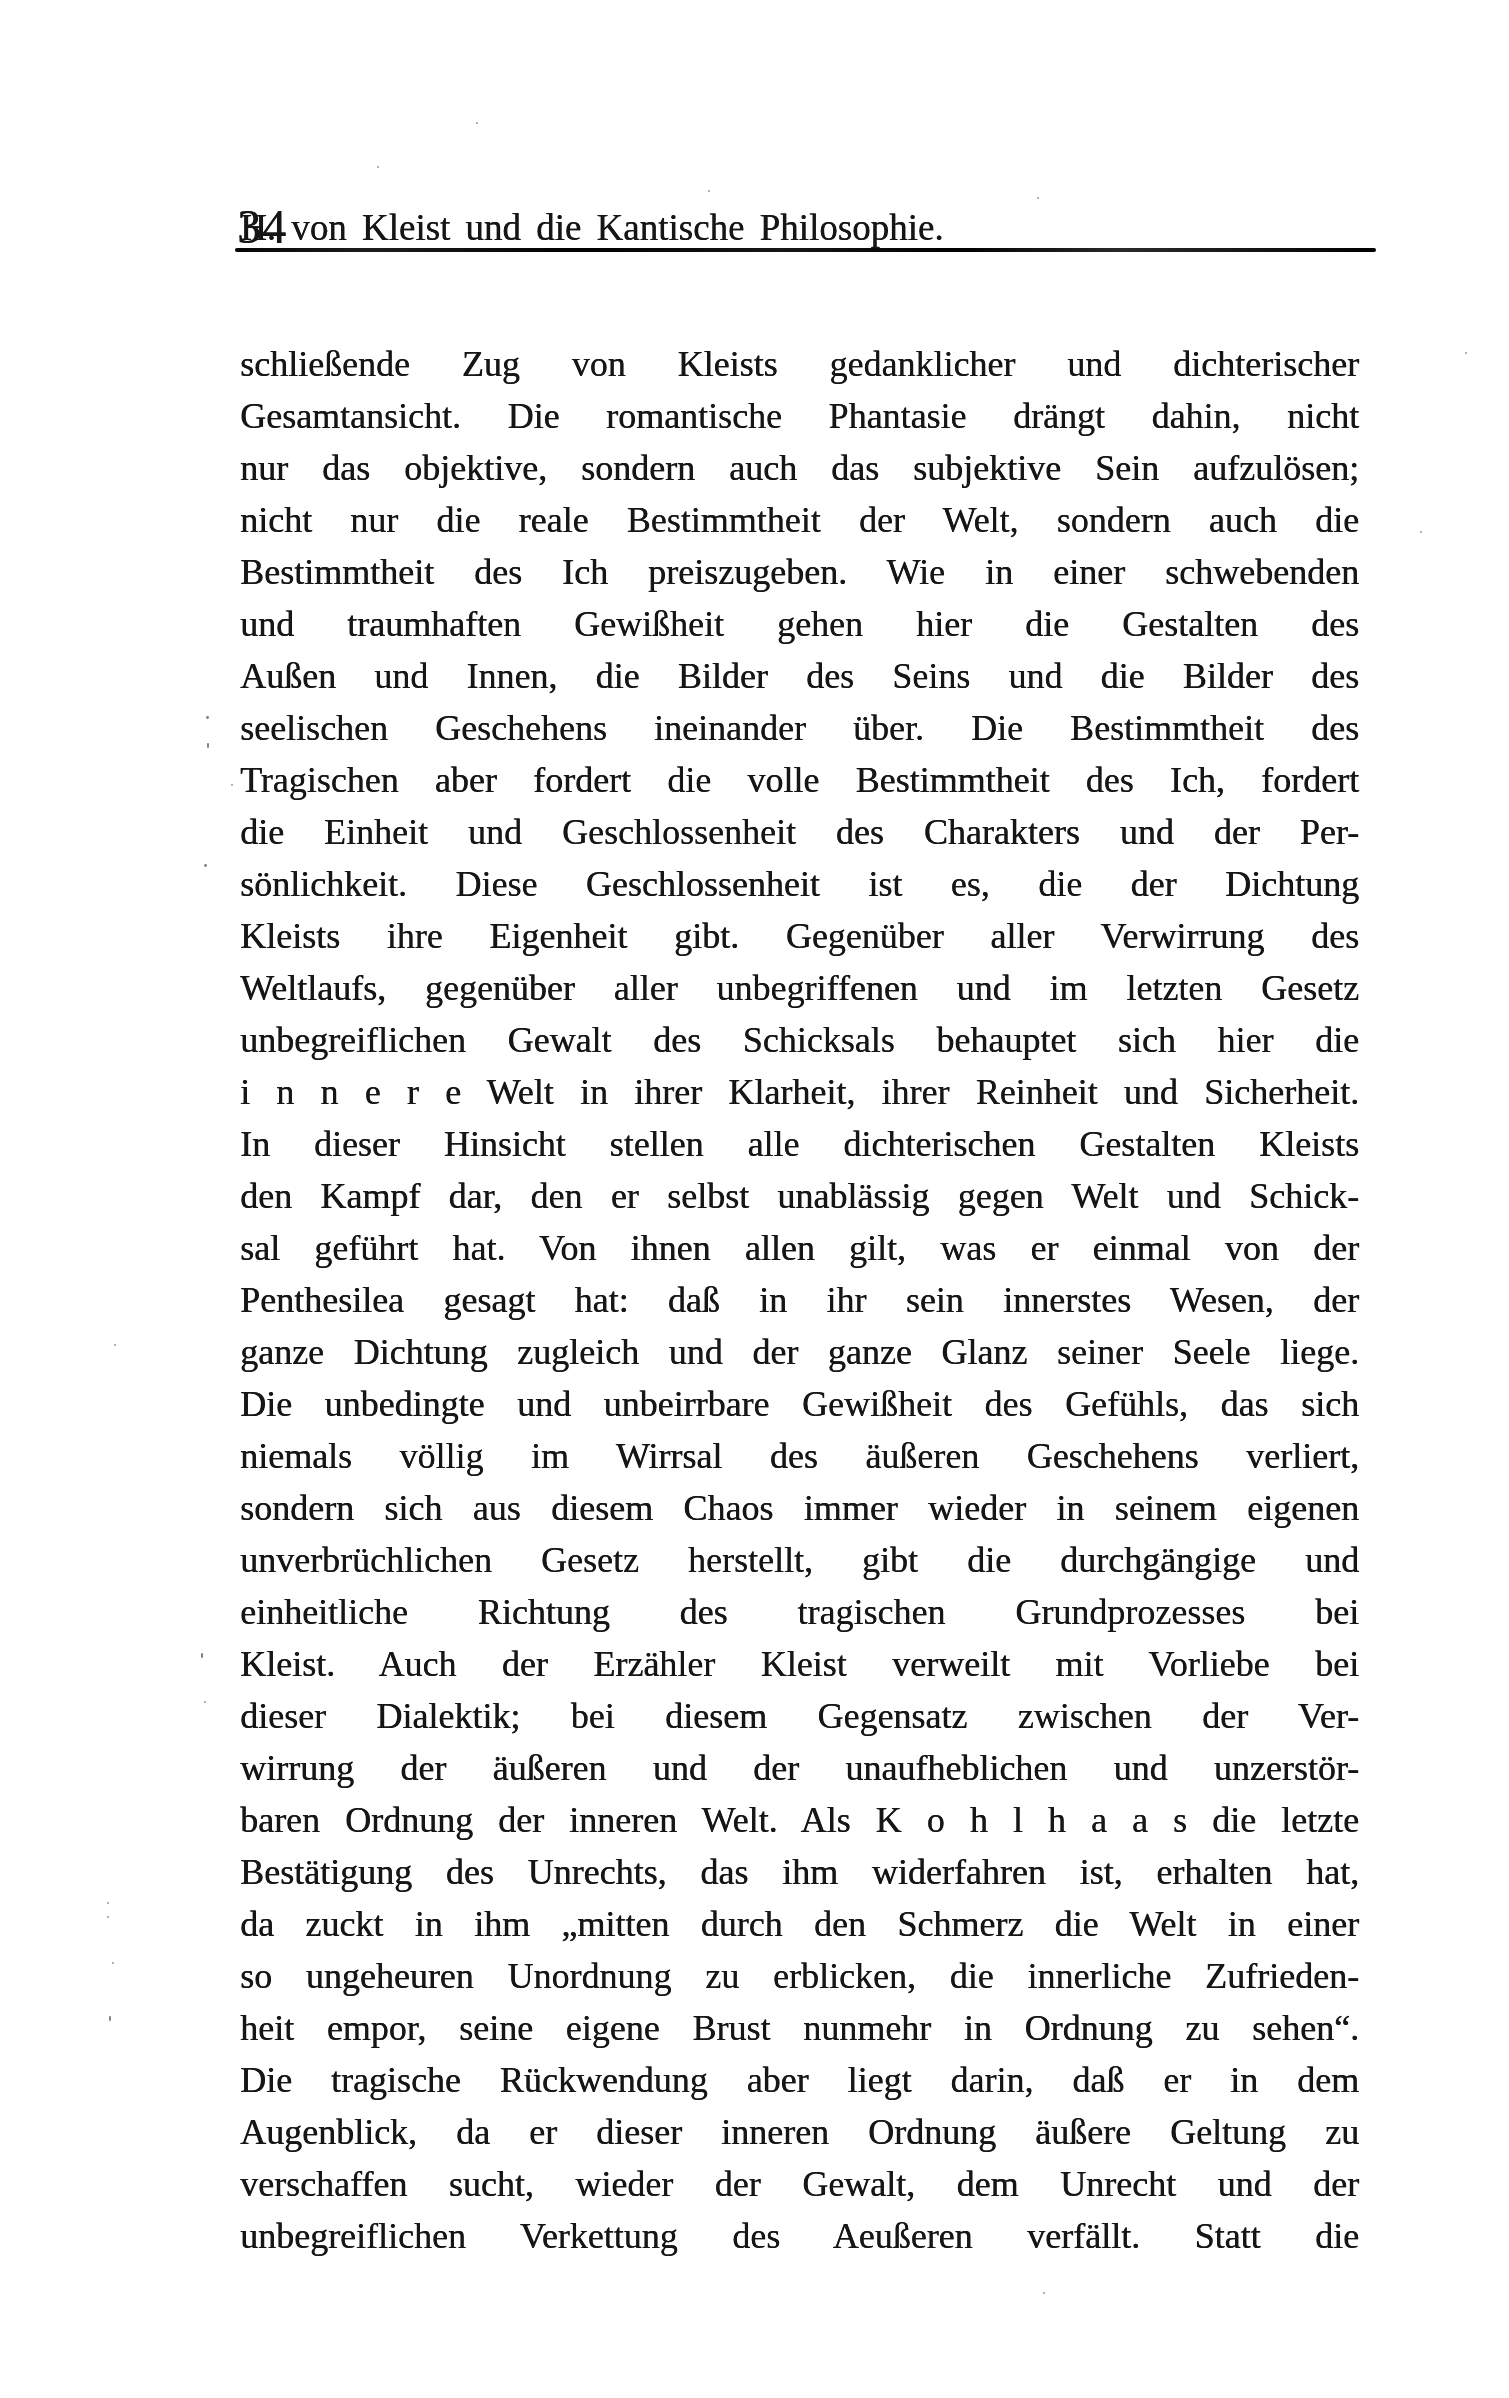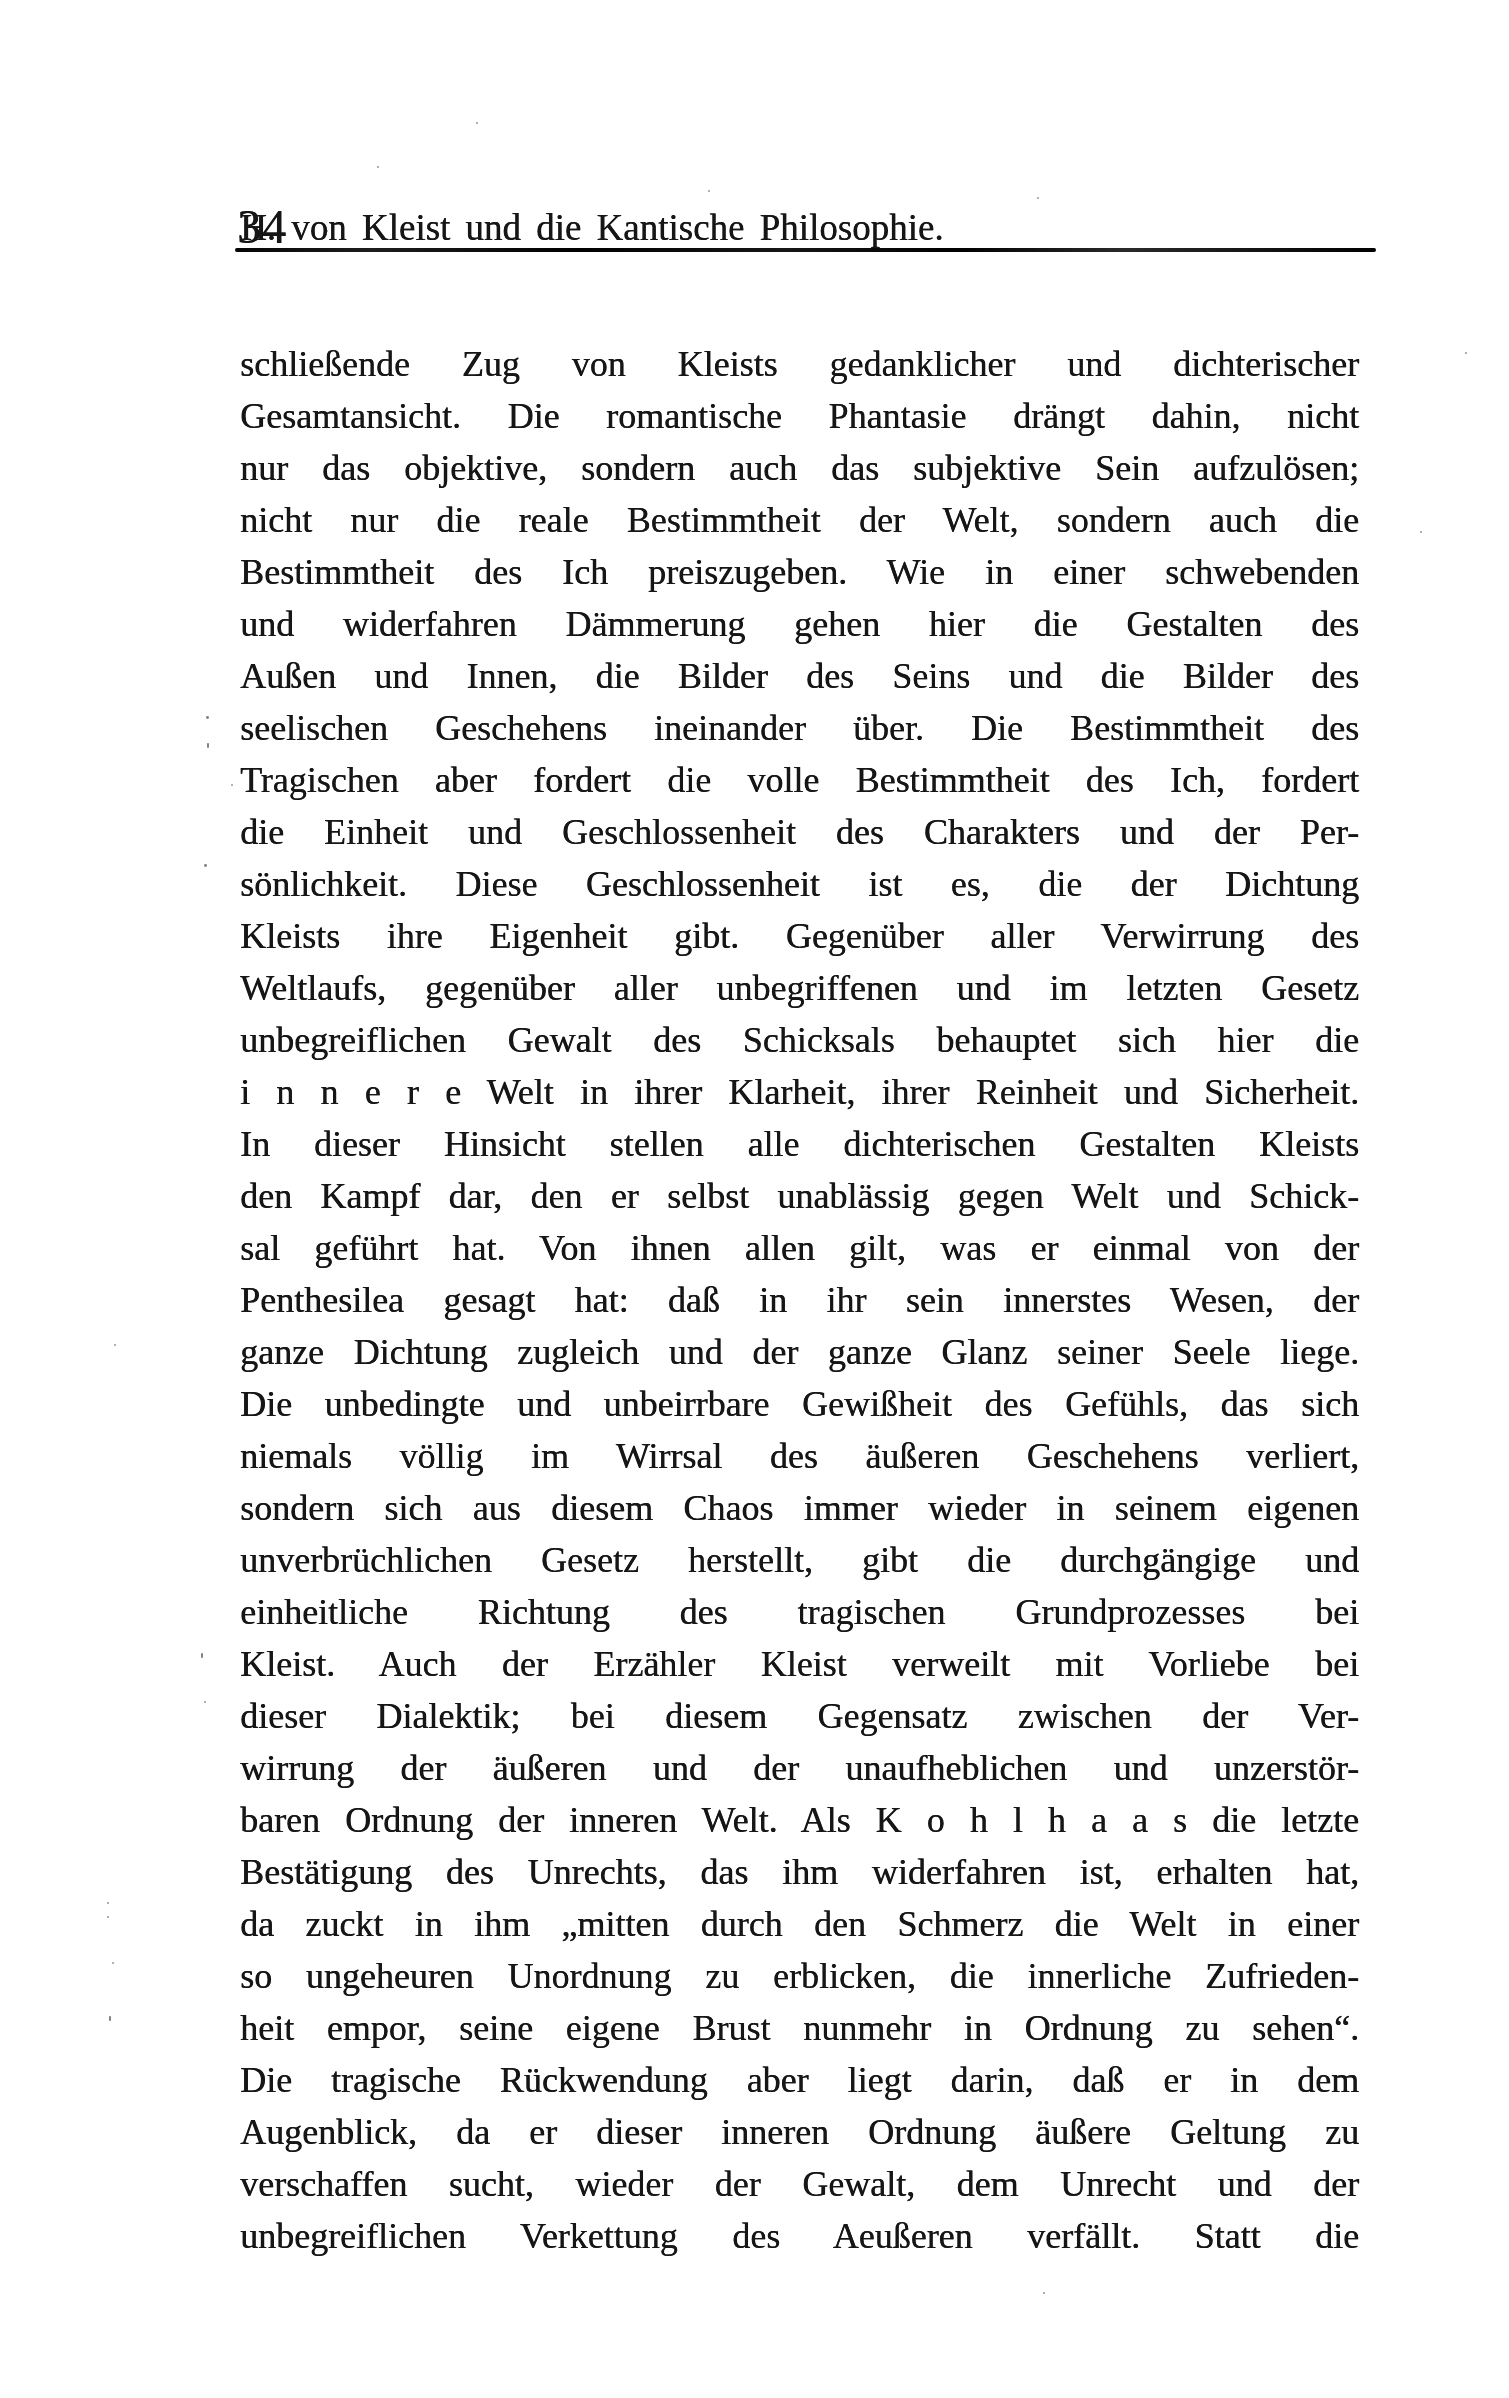--- a/index.html
+++ b/index.html
@@ -58,21 +58,21 @@
   </header>
 
   <div class="header-rule"></div>
 
   <main class="text-block">
     <div class="tline">schließende Zug von Kleists gedanklicher und dichterischer</div>
     <div class="tline">Gesamtansicht. Die romantische Phantasie drängt dahin, nicht</div>
     <div class="tline">nur das objektive, sondern auch das subjektive Sein aufzulösen;</div>
     <div class="tline">nicht nur die reale Bestimmtheit der Welt, sondern auch die</div>
     <div class="tline">Bestimmtheit des Ich preiszugeben. Wie in einer schwebenden</div>
-    <div class="tline">und widerfahren Dämmerung gehen hier die Gestalten des</div>
+    <div class="tline">und traumhaften Gewißheit gehen hier die Gestalten des</div>
     <div class="tline">Außen und Innen, die Bilder des Seins und die Bilder des</div>
     <div class="tline">seelischen Geschehens ineinander über. Die Bestimmtheit des</div>
     <div class="tline">Tragischen aber fordert die volle Bestimmtheit des Ich, fordert</div>
     <div class="tline">die Einheit und Geschlossenheit des Charakters und der Per-</div>
     <div class="tline">sönlichkeit. Diese Geschlossenheit ist es, die der Dichtung</div>
     <div class="tline">Kleists ihre Eigenheit gibt. Gegenüber aller Verwirrung des</div>
     <div class="tline">Weltlaufs, gegenüber aller unbegriffenen und im letzten Gesetz</div>
     <div class="tline">unbegreiflichen Gewalt des Schicksals behauptet sich hier die</div>
     <div class="tline">i n n e r e Welt in ihrer Klarheit, ihrer Reinheit und Sicherheit.</div>
     <div class="tline">In dieser Hinsicht stellen alle dichterischen Gestalten Kleists</div>

